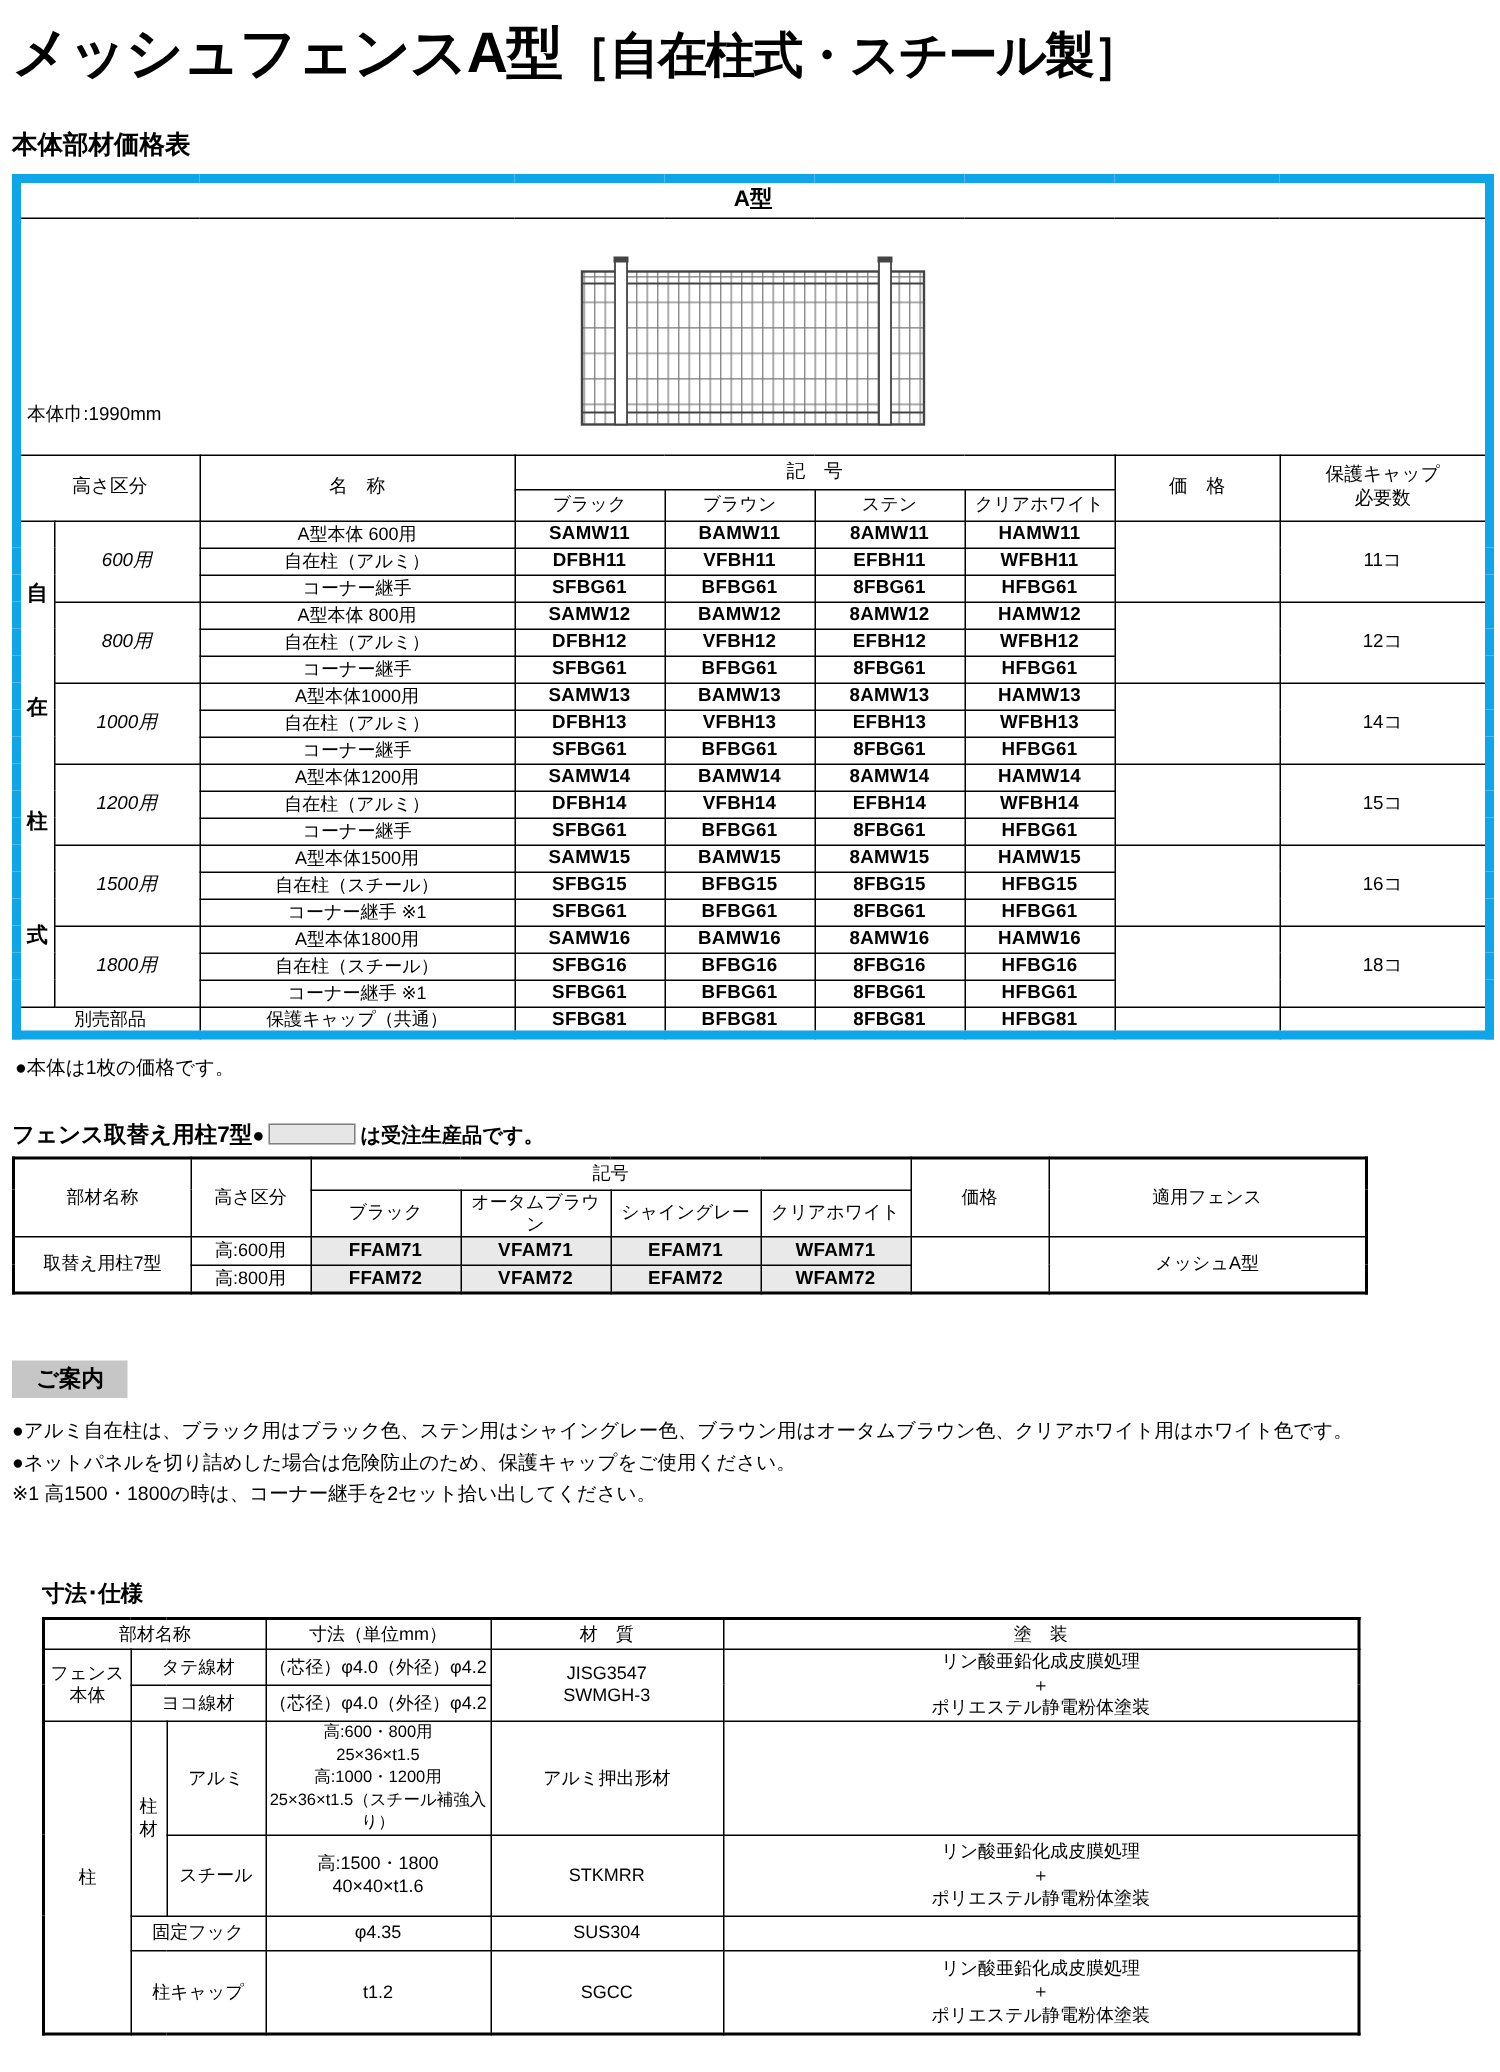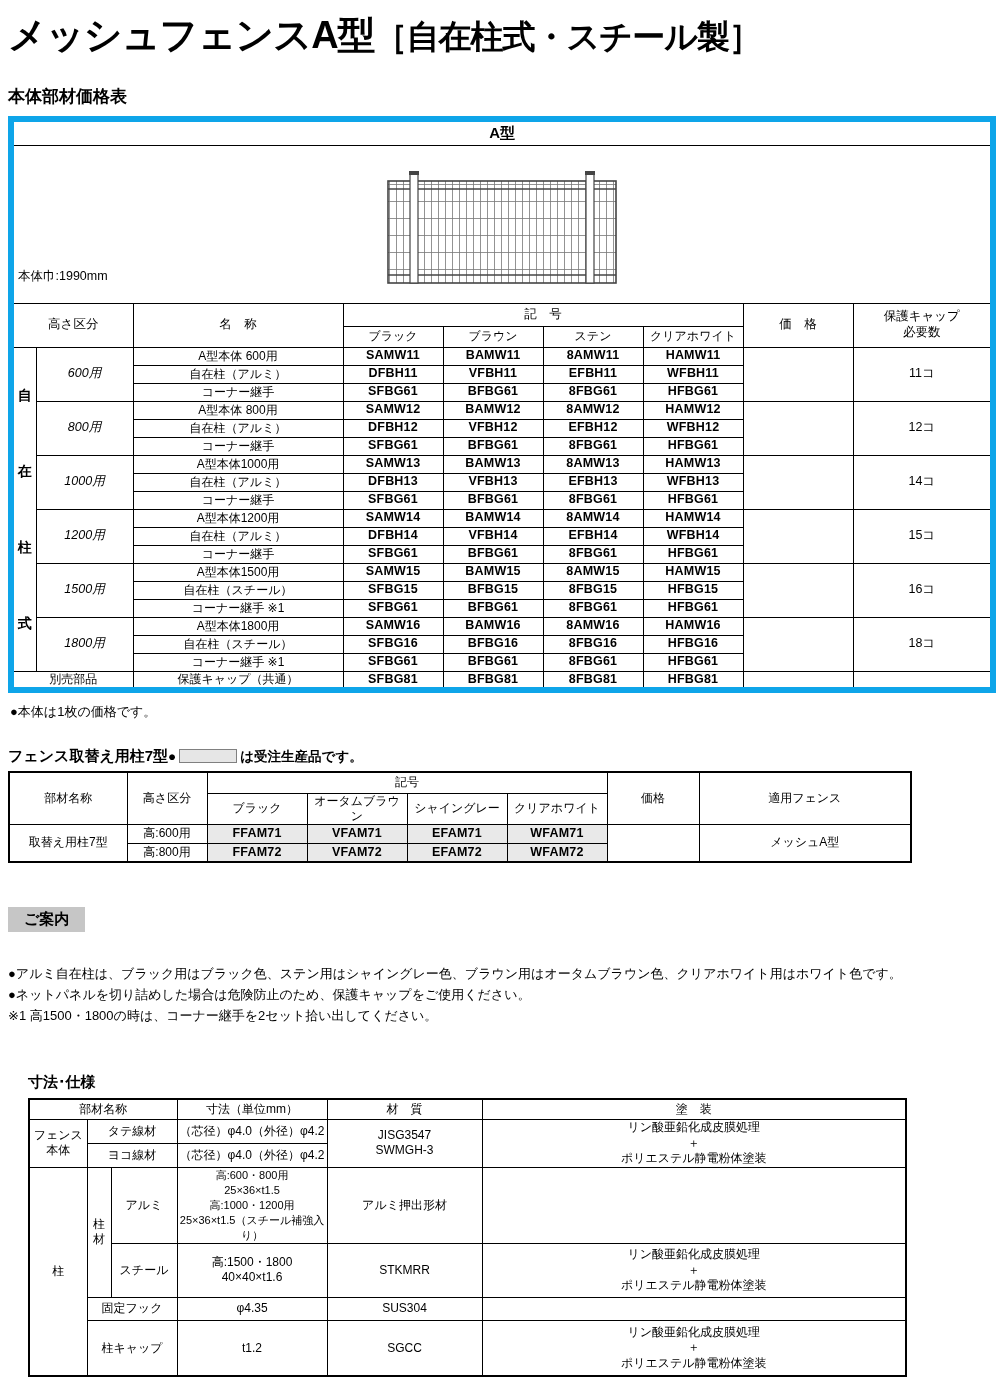--- a/index.html
+++ b/index.html
@@ -46,21 +46,21 @@
   .swatch { display:inline-block; width:58px; height:14px; background:#e6e6e6;
             border:1px solid #808080; vertical-align:-2px; margin:0 3px; }
   .t-repl { width:902px; border:2px solid #000; }
   .t-repl th { height:21px; }
   .t-repl td { height:19px; }
   .gray { background:#e9e9e9; }
 
   
   .goannai { display:inline-block; background:#c6c6c6; padding:3px 16px;
              font-size:15px; font-weight:bold; margin:44px 0 12px 0; }
-  .guide-notes { font-size:13px; line-height:1.6;margin-top:20px; }
+  .guide-notes { font-size:13px; line-height:1.6; }
 
   
   .spec-heading { font-size:15px; font-weight:bold; margin:46px 0 6px 20px; }
   .t-spec { width:877px; border:2px solid #000; margin-left:20px; }
   .t-spec th { height:21px; }
   .t-spec td { height:23px; }
   .dim-alumi { font-size:11px; line-height:1.35; }
   .coat { line-height:1.3; }
   .vert-label { padding:0; font-size:12px; }
   .fence-svg { display:block; margin:8px auto 0 auto; }

